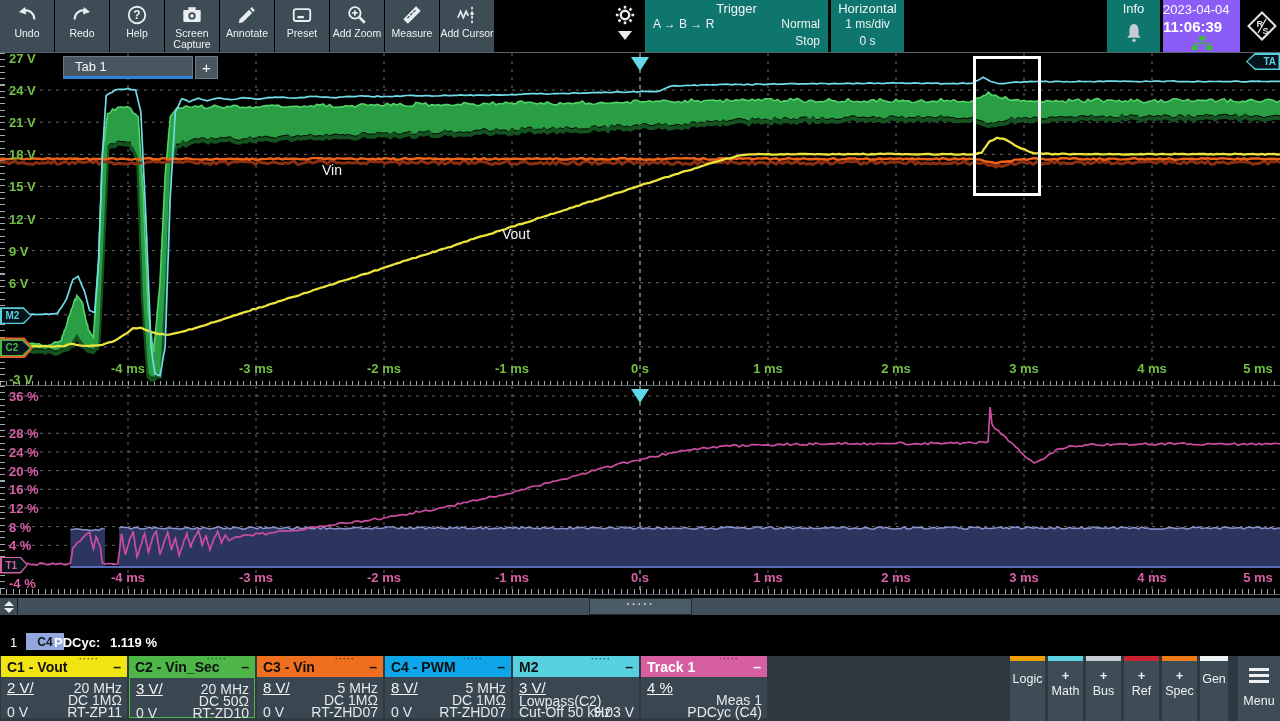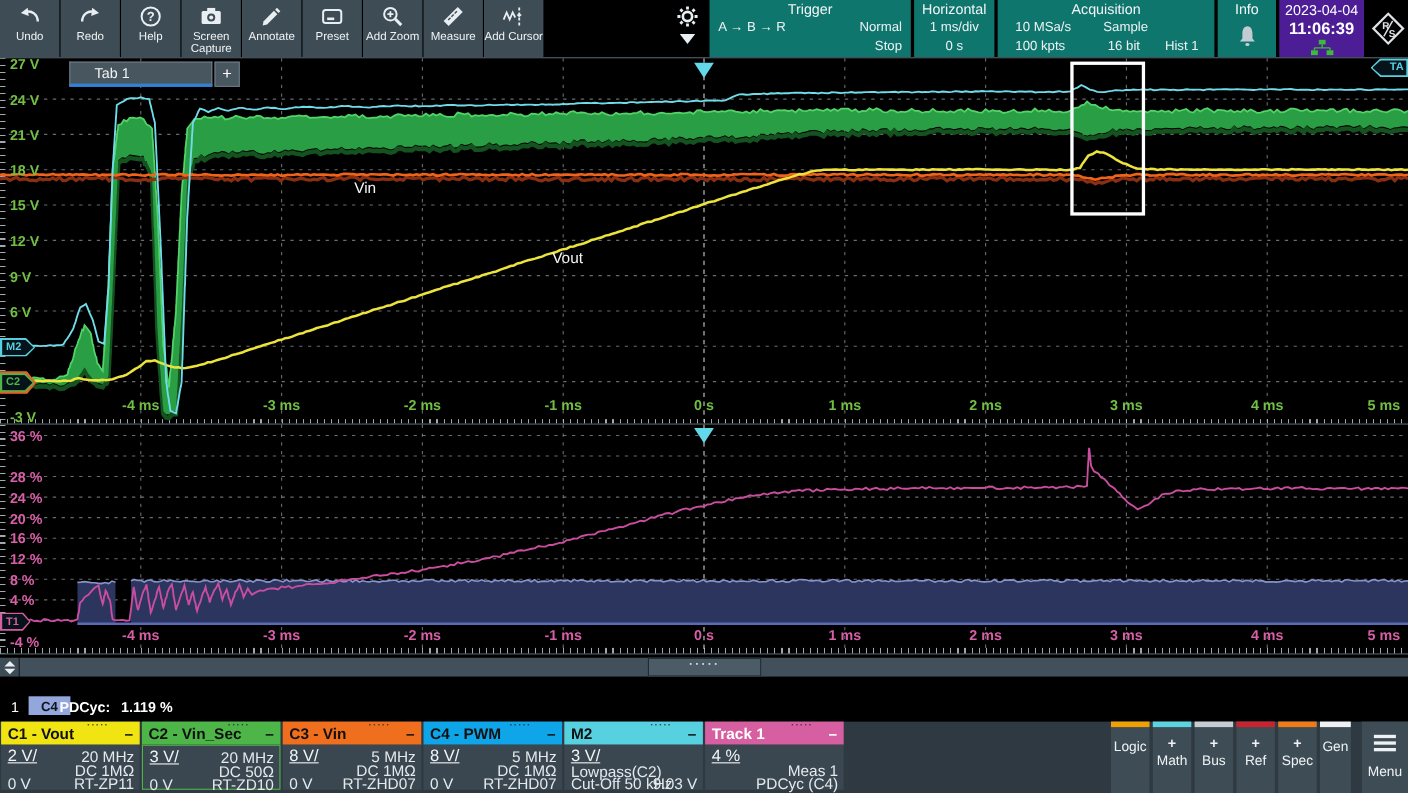--- a/index.html
+++ b/index.html
@@ -8,42 +8,42 @@
   
   #topbar{position:absolute;left:0;top:0;width:1280px;height:52px;background:#000;}
   .tbtn{position:absolute;top:0;height:52px;background:#3e4c55;color:#eef2f4;
         display:flex;flex-direction:column;align-items:center;justify-content:flex-start;
         cursor:default;}
   .tbtn .ic{height:24px;margin-top:3px;display:flex;align-items:center;justify-content:center;}
   .tbtn .lb{font-size:10.5px;line-height:11px;text-align:center;margin-top:1px;}
   .panel{position:absolute;top:0;height:52px;background:#0f766e;}
   .panel .hd{font-size:13px;text-align:center;margin-top:1px;color:#f2f5f7;}
   .pval{position:absolute;font-size:12px;color:#eef2f4;white-space:nowrap;}
-  #clock{position:absolute;top:0;height:52px;background:#4c1d95;text-align:center;}
+  #clock{position:absolute;top:0;height:52px;background:#8b5cf6;}
   #clock .d{font-size:13px;margin-top:2px;} #clock .t{font-size:15px;font-weight:bold;margin-top:1px;}
   
   .plot{position:absolute;left:0;width:1280px;background:#000;}
   #plotU{top:52px;height:333px;border-top:1px solid #55626b;}
   #plotL{top:385px;height:208px;border-top:1px solid #55626b;border-bottom:1px solid #55626b;}
   .rulerL{position:absolute;left:0;top:0;bottom:0;width:5px;
      background:repeating-linear-gradient(to bottom,rgba(215,225,230,.75) 0 1px,transparent 1px 6.3px);}
   .rulerB{position:absolute;left:0;right:0;bottom:0;height:5px;
      background:repeating-linear-gradient(to right,rgba(215,225,230,.75) 0 1px,transparent 1px 6.4px);}
   #wave{position:absolute;left:0;top:0;z-index:3;pointer-events:none;}
   .ylab,.xlab{position:absolute;font-size:13px;font-weight:bold;z-index:5;white-space:nowrap;}
   .ylab.u,.xlab.u{color:#72c043;} .ylab.l,.xlab.l{color:#d95fa8;}
   .xlab{transform:translateX(-50%);}
   .anno{position:absolute;color:#f2f5f7;font-size:14px;z-index:5;}
   #zoombox{position:absolute;border:3px solid #fff;z-index:5;background:transparent;}
   .trig-tri{position:absolute;width:0;height:0;z-index:5;
      border-left:9px solid transparent;border-right:9px solid transparent;border-top:14px solid #62d8e8;}
   
   #tab{position:absolute;left:63px;top:3px;width:130px;height:23px;background:#47565f;
        border:1px solid #6b7a84;border-bottom:3px solid #2f82d6;z-index:6;
-       font-size:13px;color:#f2f5f7;display:flex;align-items:center;padding-left:22px;box-sizing:border-box;}
+       font-size:13px;color:#f2f5f7;display:flex;align-items:center;padding-left:11px;box-sizing:border-box;}
   #tabadd{position:absolute;left:195px;top:3px;width:23px;height:23px;background:#47565f;
        border:1px solid #6b7a84;z-index:6;color:#fff;font-size:15px;display:flex;align-items:center;justify-content:center;box-sizing:border-box;}
   
   .mk{position:absolute;z-index:6;font-size:10px;font-weight:bold;}
   .mk .shape{position:absolute;inset:0;}
   .mk .inner{position:absolute;inset:1.5px;display:flex;align-items:center;padding-left:4px;}
   
   #scroll{position:absolute;left:0;top:598px;width:1280px;height:17px;background:#141a1e;}
   #scroll .arrows{position:absolute;left:0;top:0;width:17px;height:17px;background:#3e4c55;
       display:flex;flex-direction:column;align-items:center;justify-content:center;gap:2px;}
@@ -199,28 +199,20 @@
       <div class="pval" style="right:8px;top:17px;">Normal</div>
       <div class="pval" style="right:8px;top:34px;">Stop</div>
     </div>
 
     <div class="panel" style="left:831px;width:73px;">
       <div class="hd">Horizontal</div>
       <div class="pval" style="left:0;right:0;top:17px;text-align:center;">1 ms/div</div>
       <div class="pval" style="left:0;right:0;top:34px;text-align:center;">0 s</div>
     </div>
 
-    <div class="panel" style="left:907px;width:197px;">
-      <div class="hd">Acquisition</div>
-      <div class="pval" style="left:16px;top:17px;">10 MSa/s</div>
-      <div class="pval" style="left:96px;top:17px;">Sample</div>
-      <div class="pval" style="left:16px;top:34px;">100 kpts</div>
-      <div class="pval" style="left:100px;top:34px;">16 bit</div>
-      <div class="pval" style="left:152px;top:34px;">Hist 1</div>
-    </div>
 
     <div class="panel" style="left:1107px;width:53px;">
       <div class="hd">Info</div>
       <div style="display:flex;justify-content:center;margin-top:6px;" id="bellic">
           <svg width="22" height="24" viewBox="0 0 24 26">
             <path d="M12 2 C8.4 2 7 5.6 7 9.5 L7 14 L4.6 17 L19.4 17 L17 14 L17 9.5 C17 5.6 15.6 2 12 2 Z" fill="#c2ccd2"></path>
             <rect x="10" y="18.5" width="4" height="3" rx="1.5" fill="#c2ccd2"></rect>
           </svg>
         </div>
     </div>

